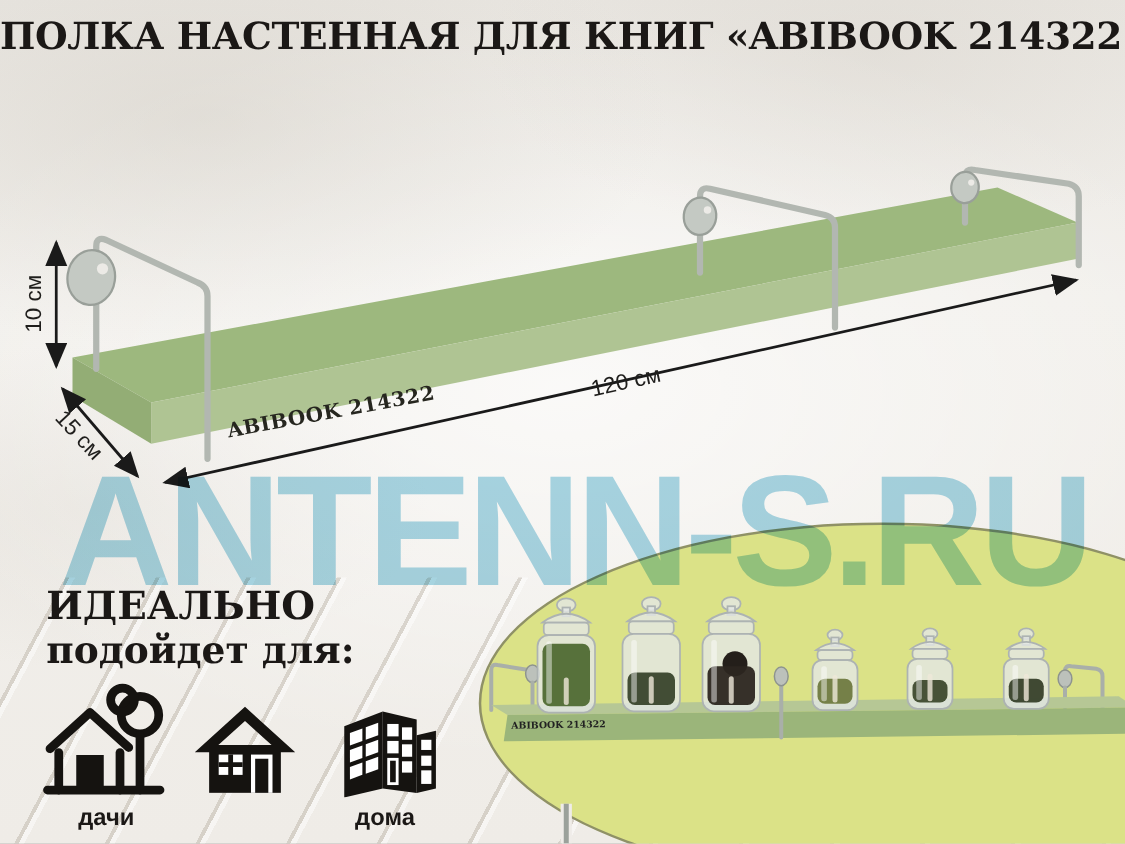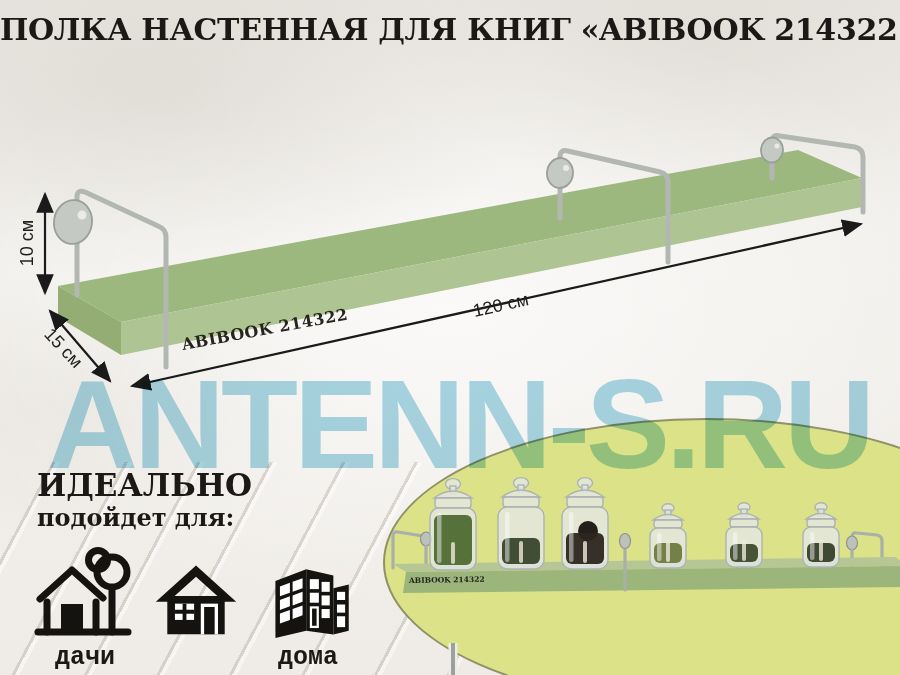--- a/index.html
+++ b/index.html
@@ -40,27 +40,27 @@
   .oval svg{position:absolute;left:0;top:0;}
   .watermark{
     position:absolute;left:47px;top:362px;white-space:nowrap;
     font-family:Liberation Sans, sans-serif;font-weight:bold;
     font-size:126px;line-height:1;letter-spacing:-4px;
     color:var(--watermark-blue);mix-blend-mode:multiply;opacity:.93;
   }
   .ideal{position:absolute;left:37px;top:468px;color:var(--text-black);
     font-family:"DejaVu Serif",serif;font-weight:bold;}
   .ideal .l1{font-size:31px;line-height:1.15;}
-  .ideal .l2{font-size:24px;line-height:1.15;}
+  .ideal .l2{font-size:30px;line-height:1.15;}
   .use-case{position:absolute;text-align:center;}
   .uc1{left:32px;top:544px;width:106px;}
   .uc2{left:152px;top:556px;width:88px;}
   .uc3{left:262px;top:552px;width:92px;}
   .use-case .lbl{
-    font-family:Liberation Mono, monospace;font-weight:bold;font-size:25px;
+    font-family:Liberation Sans, sans-serif;font-weight:bold;font-size:19px;
     color:var(--text-black);margin-top:1px;
   }
   .dim-label{font-family:"Liberation Sans",sans-serif;font-size:18px;fill:#1f1e1c;}
   .brand-main{font-family:"DejaVu Serif",serif;font-weight:bold;font-size:16px;
     letter-spacing:.5px;fill:#26261f;}
   .brand-inset{font-family:"DejaVu Serif",serif;font-weight:bold;font-size:7.5px;fill:#222;}
   .rail{fill:none;stroke:var(--rail-gray);stroke-width:5;stroke-linecap:round;stroke-linejoin:round;}
   .rail-inset{fill:none;stroke:#a9afa9;stroke-width:3.2;stroke-linecap:round;}
   .disc{fill:#c4c9c3;stroke:#999f99;stroke-width:1.8;}
   .disc-inset{fill:#bcc1bb;stroke:#8e948e;stroke-width:1.2;}

